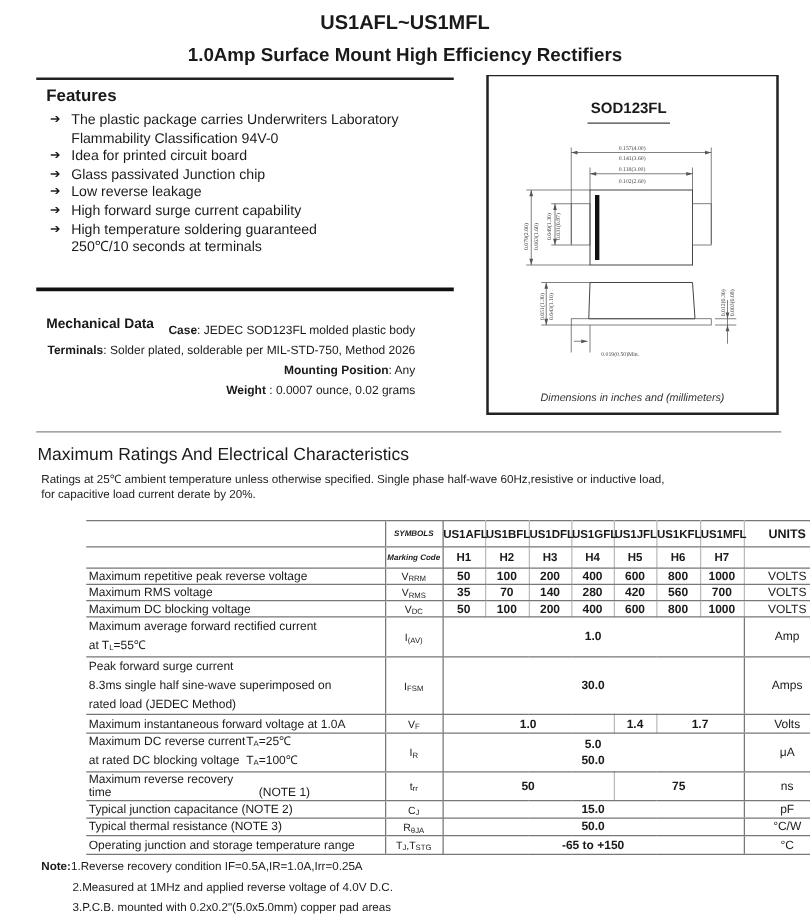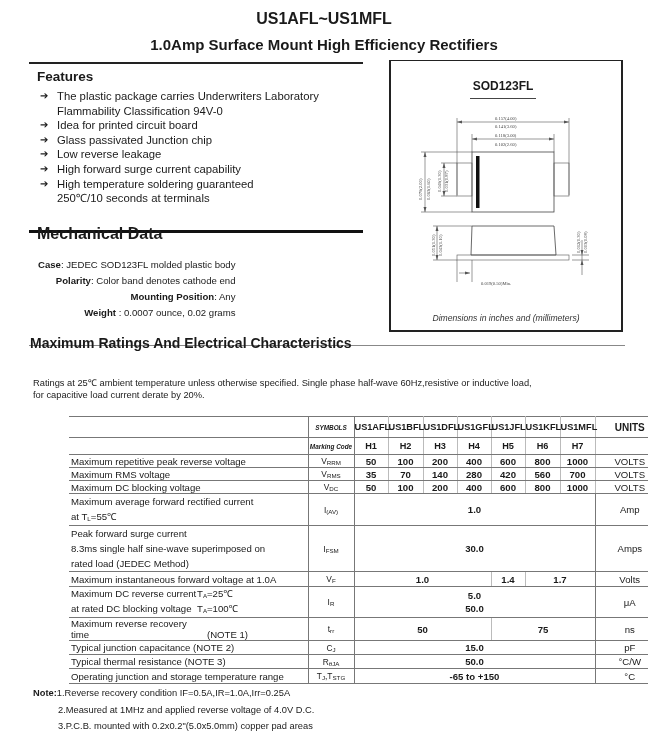--- a/index.html
+++ b/index.html
@@ -10,32 +10,32 @@
   .title2 { left:0; width:648px; top:36px; text-align:center; font-weight:bold; font-size:15px; }
 
   .feat-box { left:29px; top:62px; width:334px; height:165px; border-top:2px solid #222; }
   .feat-h { left:37px; top:69px; font-weight:bold; font-size:13.5px; }
   .feat-list { left:37px; top:89px; font-size:11.3px; line-height:14.6px; list-style:none; margin:0; padding:0; width:320px; }
   .feat-list li { position:relative; padding-left:20px; }
   .feat-list li .bullet { position:absolute; left:3px; top:0; font-size:10px; }
   .feat-list li .cont { display:block; }
 
   .mech-box { left:29px; top:230px; width:334px; height:110px; border-top:3px solid #111; }
-  .mech-h { left:37px; top:225px; font-weight:bold; font-size:16px; }
+  .mech-h { left:37px; top:253px; font-weight:bold; font-size:11px; }
   .mech-list { left:38px; top:257px; font-size:9.6px; line-height:16px; margin:0; padding:0; list-style:none;text-align:right; }
   .mech-list b { font-weight:bold; }
 
   .pkg-box { left:389px; top:60px; width:234px; height:272px; border:2px solid #222; border-top-width:1px; box-sizing:border-box; }
   .pkg-title { left:470px; top:79px; font-weight:bold; font-size:12px; border-bottom:1px solid #444; padding-bottom:5px; width:66px; text-align:center; }
   .pkg-note { left:389px; top:313px; width:234px; text-align:center; font-style:italic; font-size:8.6px; color:#333; }
   svg.draw { position:absolute; left:389px; top:60px; }
   svg.draw text { font-family:"Liberation Serif", serif; font-size:4.6px; fill:#444; }
 
   .sep-line { left:29px; top:345px; width:596px; height:1px; background:#888; }
-  .ratings-h { left:30px; top:335px; font-weight:bold; font-size:14px; }
+  .ratings-h { left:30px; top:355px; font-weight:normal; font-size:14px; }
   .ratings-p { left:33px; top:377px; font-size:9.3px; line-height:12px; width:590px; color:#222; }
 
   table.spec { position:absolute; left:30px; top:416px; width:595px; border-collapse:collapse; font-size:9.6px; table-layout:fixed;margin-left:39px; }
   table.spec td { padding:0; vertical-align:middle; }
   table.spec tr.row td { border-bottom:1px solid #777; }
   table.spec tr.top td { border-top:1px solid #777; }
   .c-desc { text-align:left; padding-left:2px !important; }
   .c-sym { text-align:center; border-left:1px solid #777; border-right:1px solid #777; font-size:8.4px; }
   .c-val { text-align:center; border-right:1px solid #bbb;font-weight:bold; }
   .c-unit { text-align:center; border-left:1px solid #777; }
@@ -60,21 +60,21 @@
   <li><span class="bullet">➔</span><span>Glass passivated Junction chip</span></li>
   <li><span class="bullet">➔</span><span>Low reverse leakage</span></li>
   <li><span class="bullet">➔</span><span>High forward surge current capability</span></li>
   <li><span class="bullet">➔</span><span>High temperature soldering guaranteed</span><span class="cont">250℃/10 seconds at terminals</span></li>
 </ul>
 
 <div class="abs mech-box"></div>
 <div class="abs mech-h">Mechanical  Data</div>
 <ul class="abs mech-list">
   <li><b>Case</b><span>: </span><span>JEDEC SOD123FL molded plastic body</span></li>
-  <li><b>Polarity</b><span>: </span><span>Color band denotes cathode end</span></li>
+  <li><b>Terminals</b><span>: </span><span>Solder plated, solderable per MIL-STD-750, Method 2026</span></li>
   <li><b>Mounting Position</b><span>: </span><span>Any</span></li>
   <li><b>Weight</b><span> : </span><span>0.0007 ounce, 0.02 grams</span></li>
 </ul>
 
 <div class="abs pkg-box"></div>
 <div class="abs pkg-title">SOD123FL</div>
 <svg class="draw" width="234" height="272" viewBox="0 0 234 272">
   <g stroke="#555" stroke-width="0.6" fill="none">
 
     <line x1="68" y1="62" x2="180" y2="62"></line>

